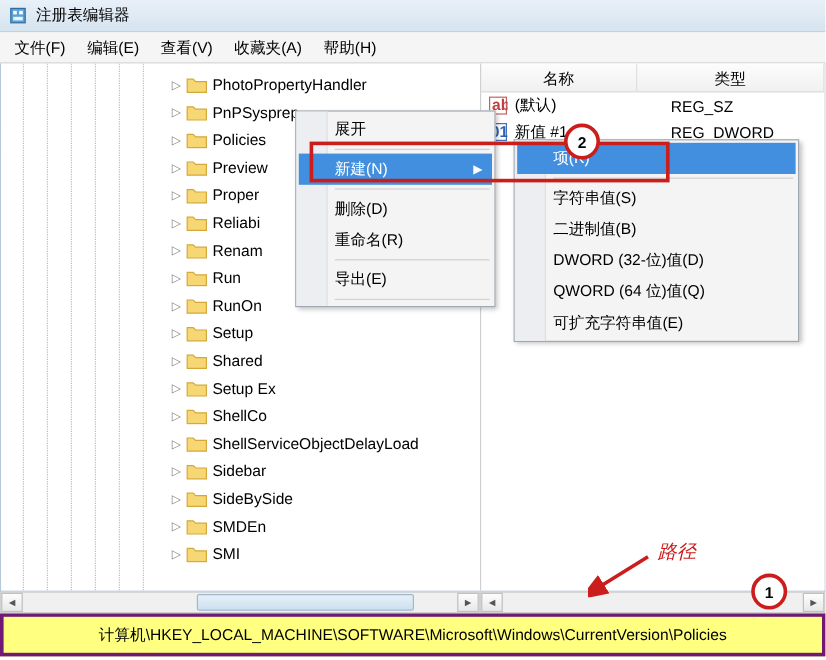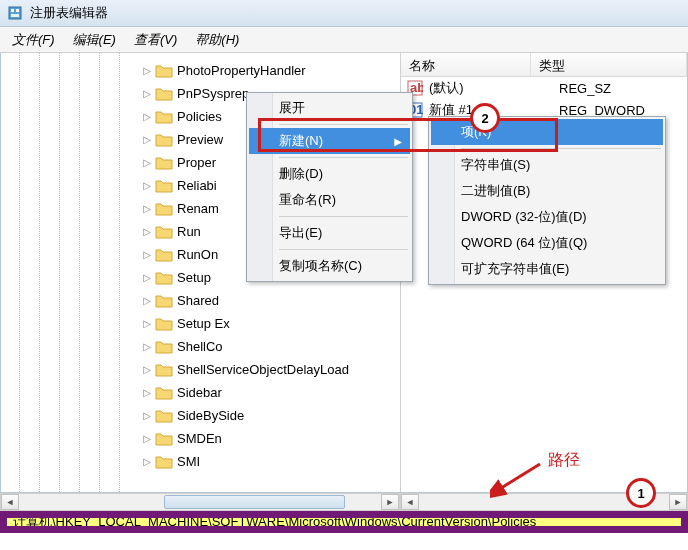--- a/index.html
+++ b/index.html
@@ -1,37 +1,37 @@
 <!DOCTYPE html>
 <html><head>
   <meta charset="utf-8">
   <style>
     * { margin: 0; padding: 0; box-sizing: border-box; font-family: "Microsoft YaHei", "Segoe UI", Tahoma, sans-serif; font-size: 13px; }
     body { width: 688px; height: 550px; background: #fff; overflow: hidden; position: relative; }
     .titlebar { height: 27px; background: linear-gradient(#e8f0f8, #d5e4f0); display: flex; align-items: center; padding: 0 6px; border-bottom: 1px solid #b8c8d8; }
     .titlebar .icon { width: 18px; height: 18px; margin-right: 6px; display:flex;align-items:center;justify-content:center;}
     .menubar { height: 26px; background: #f5f5f5; display: flex; align-items: center; padding: 0 4px; gap: 2px; border-bottom: 1px solid #d0d0d0; }
-    .menubar span { padding: 3px 8px; font-style: italic; }
+    .menubar span { padding: 3px 8px; }
     .main { display: flex; height: 440px; border: 1px solid #b8c8d8; border-top:none; position:relative;}
     .tree-pane { width: 400px; border-right: 1px solid #d0d0d0; overflow: hidden; position: relative; background:#fff;}
     .tree { padding-top:6px; }
     .tree-item { display: flex; align-items: center; height: 23px; padding-left: 140px; white-space: nowrap; }
     .tree-item.sel { background: #fff; }
     .expander { width:12px; height:12px; display:flex; align-items:center; justify-content:center; color:#888; margin-right:2px; font-size:10px;}
     .folder-icon { width: 18px; height: 16px; margin-right: 4px; display:flex; align-items:center; justify-content:center;}
     .tree-lines { position:absolute; top:0; left:0; width:140px; height:100%; pointer-events:none;}
     .tree-lines div { position:absolute; top:0; bottom:0; border-left:1px dotted #bbb; }
     .list-pane { flex:1; background:#fff; }
-    .list-header { display:flex; height:24px; border-bottom:1px solid #d8d8d8; background:linear-gradient(#fdfdfd,#f0f0f0); }
+    .list-header { display:flex; height:24px; border-bottom:1px solid #d8d8d8; background:linear-gradient(#fdfdfd,#f0f0f0);text-align:center; }
     .list-header .col { padding:4px 8px; border-right:1px solid #e0e0e0; }
     .list-row { display:flex; align-items:center; height:22px; padding-left:6px;}
     .val-icon { width:18px; height:18px; margin-right:4px; display:flex;align-items:center;justify-content:flex-start;}
     .col-name { width:130px; }
     .col-type { flex:1; }
-    .statusbar { height:22px; background:#ffff80; display:flex; align-items:center; padding:0 6px; border:7px solid #701a75; font-size:12px; white-space:nowrap; overflow:hidden;}
+    .statusbar { height:36px; background:#ffff80; display:flex; align-items:center; padding:0 6px; border:3px solid #701a75; font-size:12px; white-space:nowrap; overflow:hidden;justify-content:center;}
     .scrollbar-h { height:18px; background:#f0f0f0; border:1px solid #d0d0d0; display:flex; align-items:center; }
     .scrollbar-h .btn { width:18px; height:16px; background:linear-gradient(#fdfdfd,#e8e8e8); border:1px solid #c0c0c0; display:flex;align-items:center;justify-content:center;font-size:9px;color:#555;}
     .scrollbar-h .track { flex:1; height:16px; position:relative;}
     .scrollbar-h .thumb { position:absolute; left:40%; width:50%; height:14px; top:1px; background:linear-gradient(#e8f0f8,#cde0ef); border:1px solid #9bb8cf; border-radius:2px;}
     
     
     .ctx-menu { position:absolute; background:#f4f4f4; border:1px solid #9fa8b0; box-shadow:2px 2px 4px rgba(0,0,0,0.25); padding:2px; z-index:10;}
     .ctx-item { height:26px; display:flex; align-items:center; padding-left:30px; padding-right:20px; position:relative; white-space:nowrap;}
     .ctx-item.hi { background:#418fde; color:#fff; }
     .ctx-item .arrow { position:absolute; right:8px; font-size:10px;}
@@ -40,21 +40,21 @@
     
     .menu1 { left:246px; top:92px; width:167px; }
     .menu2 { left:428px; top:116px; width:238px; }
     
     .red-box { position:absolute; border:3px solid #cc1d1d; pointer-events:none; z-index:20;}
     .red-box.b1 { left:258px; top:118px; width:300px; height:34px; }
     .annot-circle { position:absolute; width:30px; height:30px; border:3px solid #cc1d1d; border-radius:50%; display:flex; align-items:center; justify-content:center; font-weight:bold; color:#000; background:#fff; z-index:22; font-size:16px;}
     .circ2 { left:470px; top:103px; }
     .circ1 { left:626px; top:478px; }
     .annot-text { position:absolute; color:#cc1d1d; z-index:22; font-size:16px; }
-    .path-label { left:548px; top:450px; }
+    .path-label { left:548px; top:450px;font-style:italic; }
     .arrow-svg { position:absolute; left:490px; top:458px; z-index:22; }
   </style>
 </head>
 <body>
 
 <div class="titlebar">
   <span class="icon">
     <svg width="16" height="16" viewBox="0 0 16 16">
         <rect x="2" y="2" width="12" height="12" fill="#5aa0d8" stroke="#2e6ca0"></rect>
         <rect x="4" y="4" width="3" height="3" fill="#fff"></rect>
@@ -62,20 +62,21 @@
         <rect x="4" y="9" width="8" height="3" fill="#eaf3fb"></rect>
       </svg>
   </span>
   <span>注册表编辑器</span>
 </div>
 
 <div class="menubar">
   <span>文件(F)</span>
   <span>编辑(E)</span>
   <span>查看(V)</span>
+  <span>收藏夹(A)</span>
   <span>帮助(H)</span>
 </div>
 
 <div class="main">
   <div class="tree-pane">
     <div class="tree-lines">
       <div style="left:18px"></div>
         <div style="left:38px"></div>
         <div style="left:58px"></div>
       <div style="left:78px"></div>
@@ -303,21 +304,20 @@
   <div class="ctx-item hi">
     <span>新建(N)</span>
     <span class="arrow">▶</span>
   </div>
   <div class="ctx-sep"></div>
   <div class="ctx-item">删除(D)</div>
   <div class="ctx-item">重命名(R)</div>
   <div class="ctx-sep"></div>
   <div class="ctx-item">导出(E)</div>
   <div class="ctx-sep"></div>
-  <div class="ctx-item">复制项名称(C)</div>
 </div>
 
 <div class="ctx-menu menu2">
   <div class="ctx-icon-col"></div>
   <div class="ctx-item hi">项(K)</div>
   <div class="ctx-sep"></div>
   <div class="ctx-item">字符串值(S)</div>
   <div class="ctx-item">二进制值(B)</div>
   <div class="ctx-item">DWORD (32-位)值(D)</div>
   <div class="ctx-item">QWORD (64 位)值(Q)</div>

